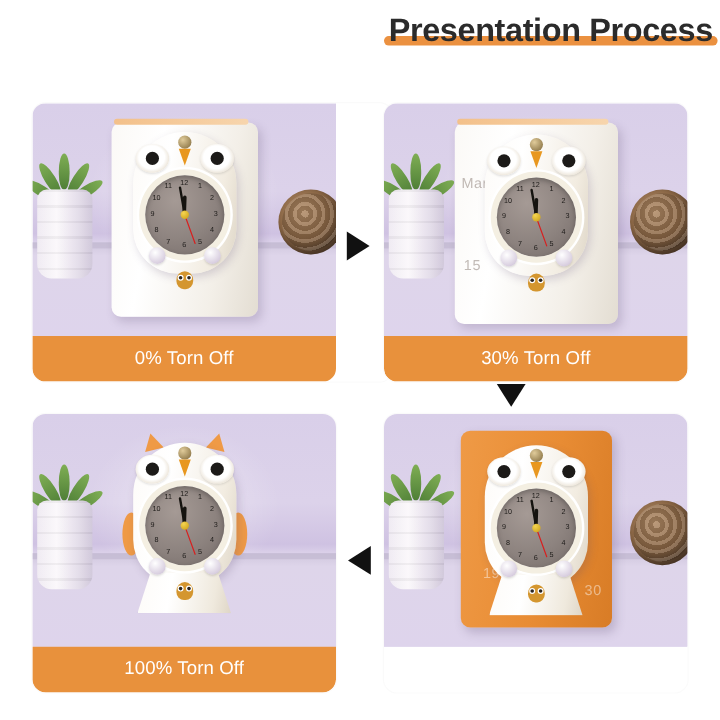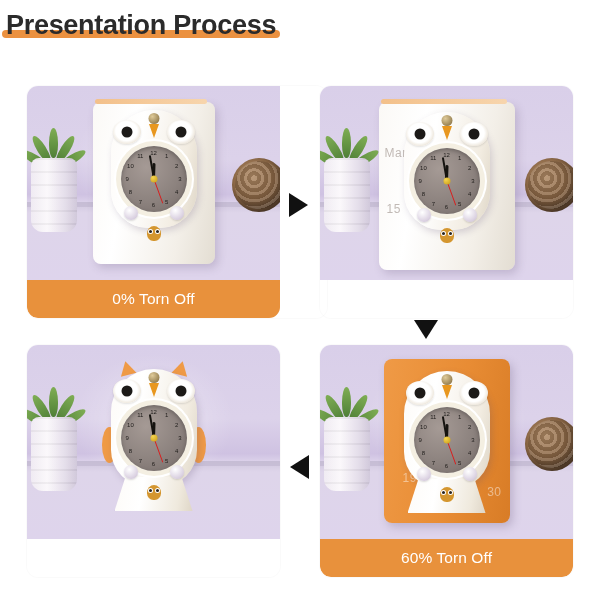--- a/index.html
+++ b/index.html
@@ -13,21 +13,21 @@
     background: #ffffff;
     font-family: "Liberation Sans", sans-serif;
     overflow: hidden;
     position: relative;
   }
 
   
   .header {
     width: 600px;
     padding-top: 9px;
-    text-align: left;
+    text-align: right;
   }
   .title-wrap {
     display: inline-block;
     position: relative;
     padding: 0 6px;
   }
   .title-highlight {
     position: absolute;
     left: 2px;
     right: 2px;
@@ -507,21 +507,21 @@
         <div class="leaf" style="left:1px;top:32px;transform:rotate(-58deg);"></div>
         <div class="leaf" style="left:39px;top:32px;transform:rotate(58deg);"></div>
         <div class="pot"></div>
       </div>
       <div class="pinecone"></div>
 
       <div class="product" style="top:6px;width:140px;height:180px;">
         <div class="pad pad-white" style="width:136px;height:168px;">
           <div class="pad-edge"></div>
           <span class="pad-text big" style="left:6px;top:44px;">March</span>
-          <span class="pad-text big" style="left:8px;top:100px;">15</span>
+          <span class="pad-text big" style="left:8px;top:112px;">15</span>
         </div>
         <div class="owl" style="top:20px;">
           <div class="owl-head"></div>
           <div class="bell"></div>
           <div class="eye l">
               <span class="pupil"></span>
             </div>
           <div class="eye r">
               <span class="pupil"></span>
             </div>
@@ -547,20 +547,21 @@
           <div class="foot l"></div>
           <div class="foot r"></div>
           <div class="decal">
             <span class="decal-body"></span>
             <span class="decal-eye l"></span>
             <span class="decal-eye r"></span>
           </div>
         </div>
       </div>
     </div>
+    <div class="caption">30% Torn Off</div>
   </div>
 
   <div class="panel bl">
     <div class="photo">
       <div class="scene-wall"></div>
       <div class="scene-glow"></div>
       <div class="scene-table"></div>
 
       <div class="plant">
         <div class="leaf" style="left:20px;top:16px;"></div>
@@ -608,20 +609,21 @@
           <div class="foot r"></div>
           <div class="base"></div>
           <div class="decal">
             <span class="decal-body"></span>
             <span class="decal-eye l"></span>
             <span class="decal-eye r"></span>
           </div>
         </div>
       </div>
     </div>
+    <div class="caption">100% Torn Off</div>
   </div>
 
   <div class="panel br">
     <div class="photo">
       <div class="scene-wall"></div>
       <div class="scene-glow"></div>
       <div class="scene-table"></div>
 
       <div class="plant">
         <div class="leaf" style="left:20px;top:16px;"></div>
@@ -670,19 +672,18 @@
           <div class="foot r"></div>
           <div class="base"></div>
           <div class="decal">
             <span class="decal-body"></span>
             <span class="decal-eye l"></span>
             <span class="decal-eye r"></span>
           </div>
         </div>
       </div>
     </div>
-    <div class="caption">60% Torn Off</div>
   </div>
 
   <span class="arrow arrow-right"></span>
   <span class="arrow arrow-down"></span>
   <span class="arrow arrow-left"></span>
 </div>
 
 </body></html>

